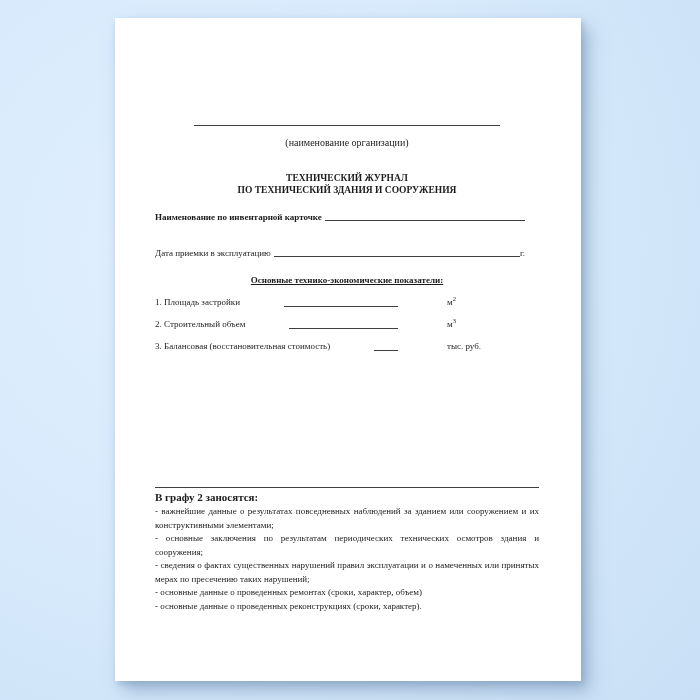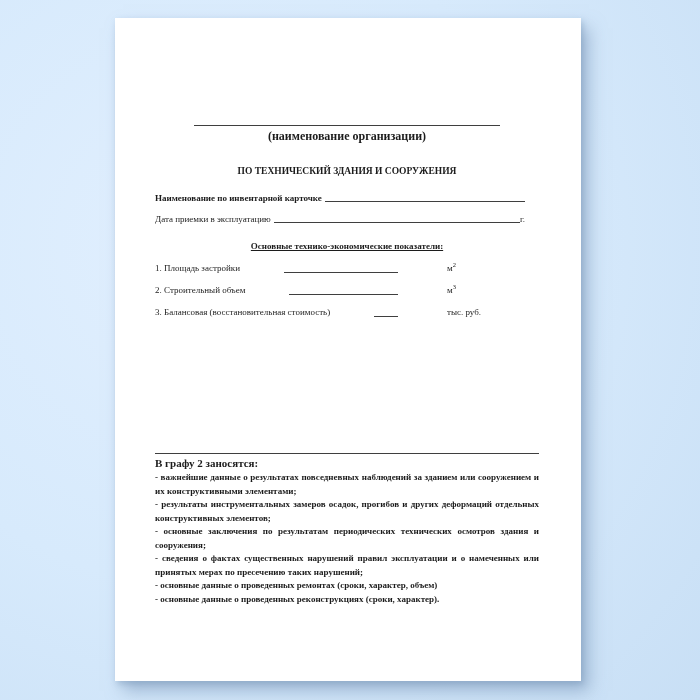--- a/index.html
+++ b/index.html
@@ -27,42 +27,42 @@
     box-sizing: border-box;
     padding: 0 42px 0 40px;
   }
   .org-underline {
     margin: 107px auto 0 auto;
     width: 306px;
     height: 0;
     border-top: 1px solid #3f3f3f;
   }
   .org-caption {
-    margin-top: 5px;
+    margin-top: 12px;
     text-align: center;
-    font-weight: bold;
-    font-size: 12px;
+    font-weight: normal;
+    font-size: 10px;
     line-height: 10px;
   }
   .doc-title {
     margin-top: 24px;
     text-align: center;
     font-weight: bold;
     font-size: 9.5px;
     line-height: 12px;
   }
   .fields {
     margin-top: 15px;
     padding-right: 14px;
   }
   .field-row {
     display: flex;
     align-items: flex-end;
     height: 12px;
-    margin-top: 9px;
+    margin-top: 24px;
     font-size: 9px;
     line-height: 12px;
   }
   .field-row:first-child { margin-top: 11px; font-weight: bold; }
   .fill {
     flex: 1;
     border-bottom: 1px solid #3f3f3f;
     margin-bottom: 2px;
     min-width: 20px;
   }
@@ -103,37 +103,38 @@
     margin-top: 134px;
     height: 0;
     border-top: 1px solid #3f3f3f;
   }
   .fn-heading {
     margin-top: 3px;
     font-weight: bold;
     font-size: 11px;
     line-height: 13px;
   }
-  .fn-items { margin-top: 1px; font-weight: bold; }
+  .fn-items { margin-top: 1px; }
   .fn-items p {
     margin: 0;
     font-size: 9px;
     line-height: 13.5px;
     text-align: justify;
   }
 </style>
 </head>
 <body>
 
 <div class="sheet">
 
   <div class="org-underline"></div>
   <div class="org-caption">(наименование организации)</div>
 
   <div class="doc-title">
+    <div>ТЕХНИЧЕСКИЙ ЖУРНАЛ</div>
     <div>ПО ТЕХНИЧЕСКИЙ ЗДАНИЯ И СООРУЖЕНИЯ</div>
   </div>
 
   <div class="fields">
     <div class="field-row">
       <span class="field-label">Наименование по инвентарной карточке</span>
       <span class="fill"></span>
       <span class="field-suffix"></span>
     </div>
     <div class="field-row">
@@ -160,20 +161,19 @@
       <span class="ind-label">3. Балансовая (восстановительная стоимость)</span>
       <span class="fill"></span>
       <span class="ind-unit"><span>тыс. руб.</span><sup></sup></span>
     </div>
   </div>
 
   <div class="fn-sep"></div>
   <div class="fn-heading">В графу 2 заносятся:</div>
   <div class="fn-items">
     <p>- важнейшие данные о результатах повседневных наблюдений за зданием или сооружением и их конструктивными элементами;</p>
-    <p>- результаты инструментальных замеров осадок, прогибов и других деформаций отдельных конструктивных элементов;</p>
     <p>- основные заключения по результатам периодических технических осмотров здания и сооружения;</p>
     <p>- сведения о фактах существенных нарушений правил эксплуатации и о намеченных или принятых мерах по пресечению таких нарушений;</p>
     <p>- основные данные о проведенных ремонтах (сроки, характер, объем)</p>
     <p>- основные данные о проведенных реконструкциях (сроки, характер).</p>
   </div>
 
 </div>
 
 </body></html>

